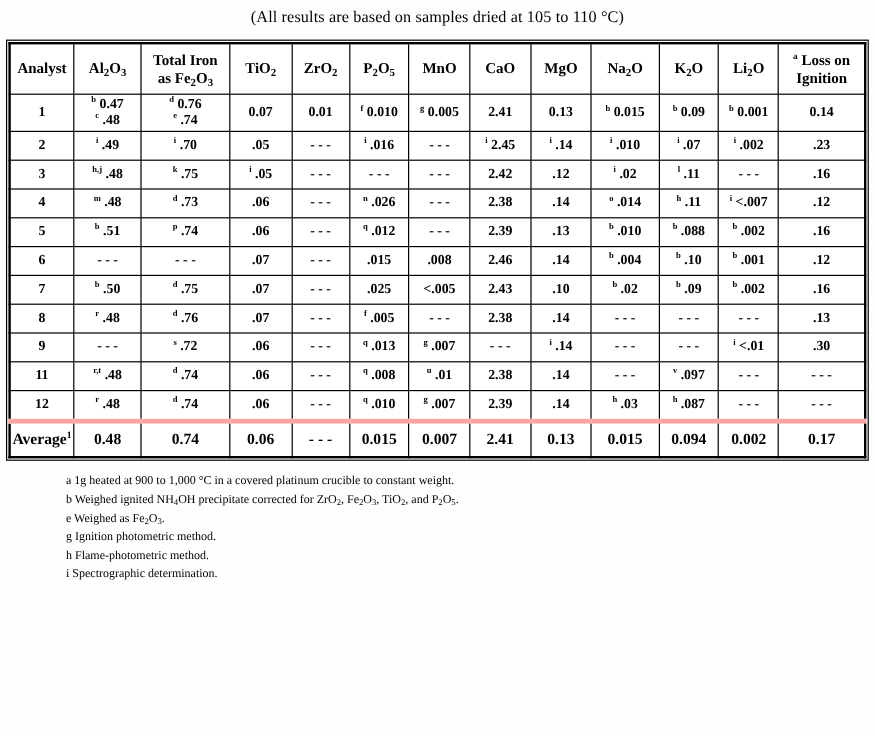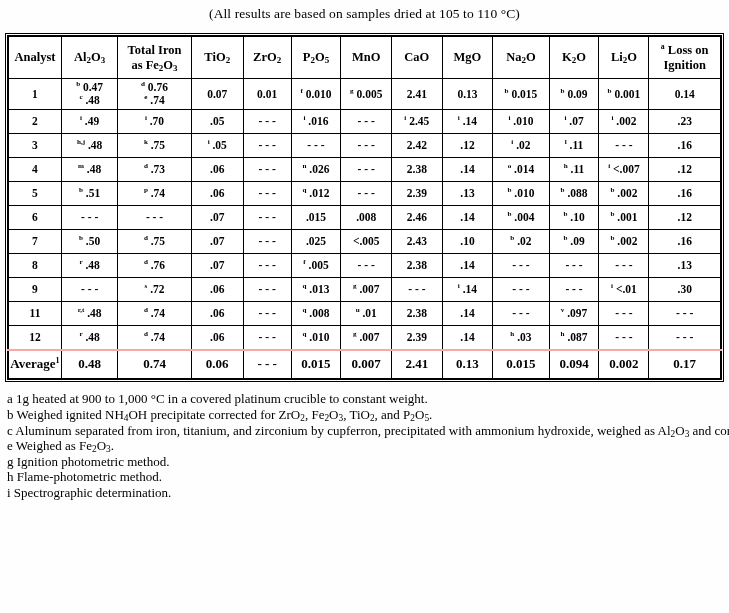--- a/index.html
+++ b/index.html
@@ -40,39 +40,40 @@
   table.results thead th {
     font-size: 12.5px;
     height: 37px;
     line-height: 1.2;
   }
   table.results tbody td {
     font-size: 11.5px;
     height: 19px;
   }
   table.results tr.average-row td {
-    border-top: 2px solid #fca5a5;
+    border-top: 4px solid #fca5a5;
     font-size: 13px;
     height: 23px;
   }
   sup { font-size: 0.62em; vertical-align: super; line-height: 0; }
   sub { font-size: 0.72em; vertical-align: -0.25em; line-height: 0; }
   .footnotes {
     margin: 9px 7px 0 7px;
     font-size: 11.5px;
   }
   .footnote-general {
     margin: 0 0 22px 0;
     line-height: 19px;
     text-align: justify;
   }
   .footnote-item {
     line-height: 15.6px;
-    font-size: 13px;
+    font-size: 10px;
     white-space: nowrap;
+    margin-left: 48px;
   }
 </style>
 </head>
 <body>
 
 <div class="page">
 
   <div class="doc-title">(All results are based on samples dried at 105 to 110 °C)</div>
 
   <div class="table-wrap">
@@ -291,21 +292,20 @@
             <td>0.17</td>
           </tr>
         </tbody>
     </table>
   </div>
 
   <div class="footnotes">
     <div id="footnote-list">
         <div class="footnote-item">a 1g heated at 900 to 1,000 °C in a covered platinum crucible to constant weight.</div>
         <div class="footnote-item">b Weighed ignited NH<sub>4</sub>OH precipitate corrected for ZrO<sub>2</sub>, Fe<sub>2</sub>O<sub>3</sub>, TiO<sub>2</sub>, and P<sub>2</sub>O<sub>5</sub>.</div>
-        <div class="footnote-item">c Aluminum separated from iron, titanium, and zirconium by cupferron, precipitated with ammonium hydroxide, weighed as Al<sub>2</sub>O<sub>3</sub> and corrected for P<sub>2</sub>O<sub>5</sub>.</div>
         <div class="footnote-item">e Weighed as Fe<sub>2</sub>O<sub>3</sub>.</div>
         <div class="footnote-item">g  Ignition photometric method.</div>
         <div class="footnote-item">h  Flame-photometric method.</div>
         <div class="footnote-item">i  Spectrographic determination.</div>
       </div>
   </div>
 
 </div>
 
 </body></html>

